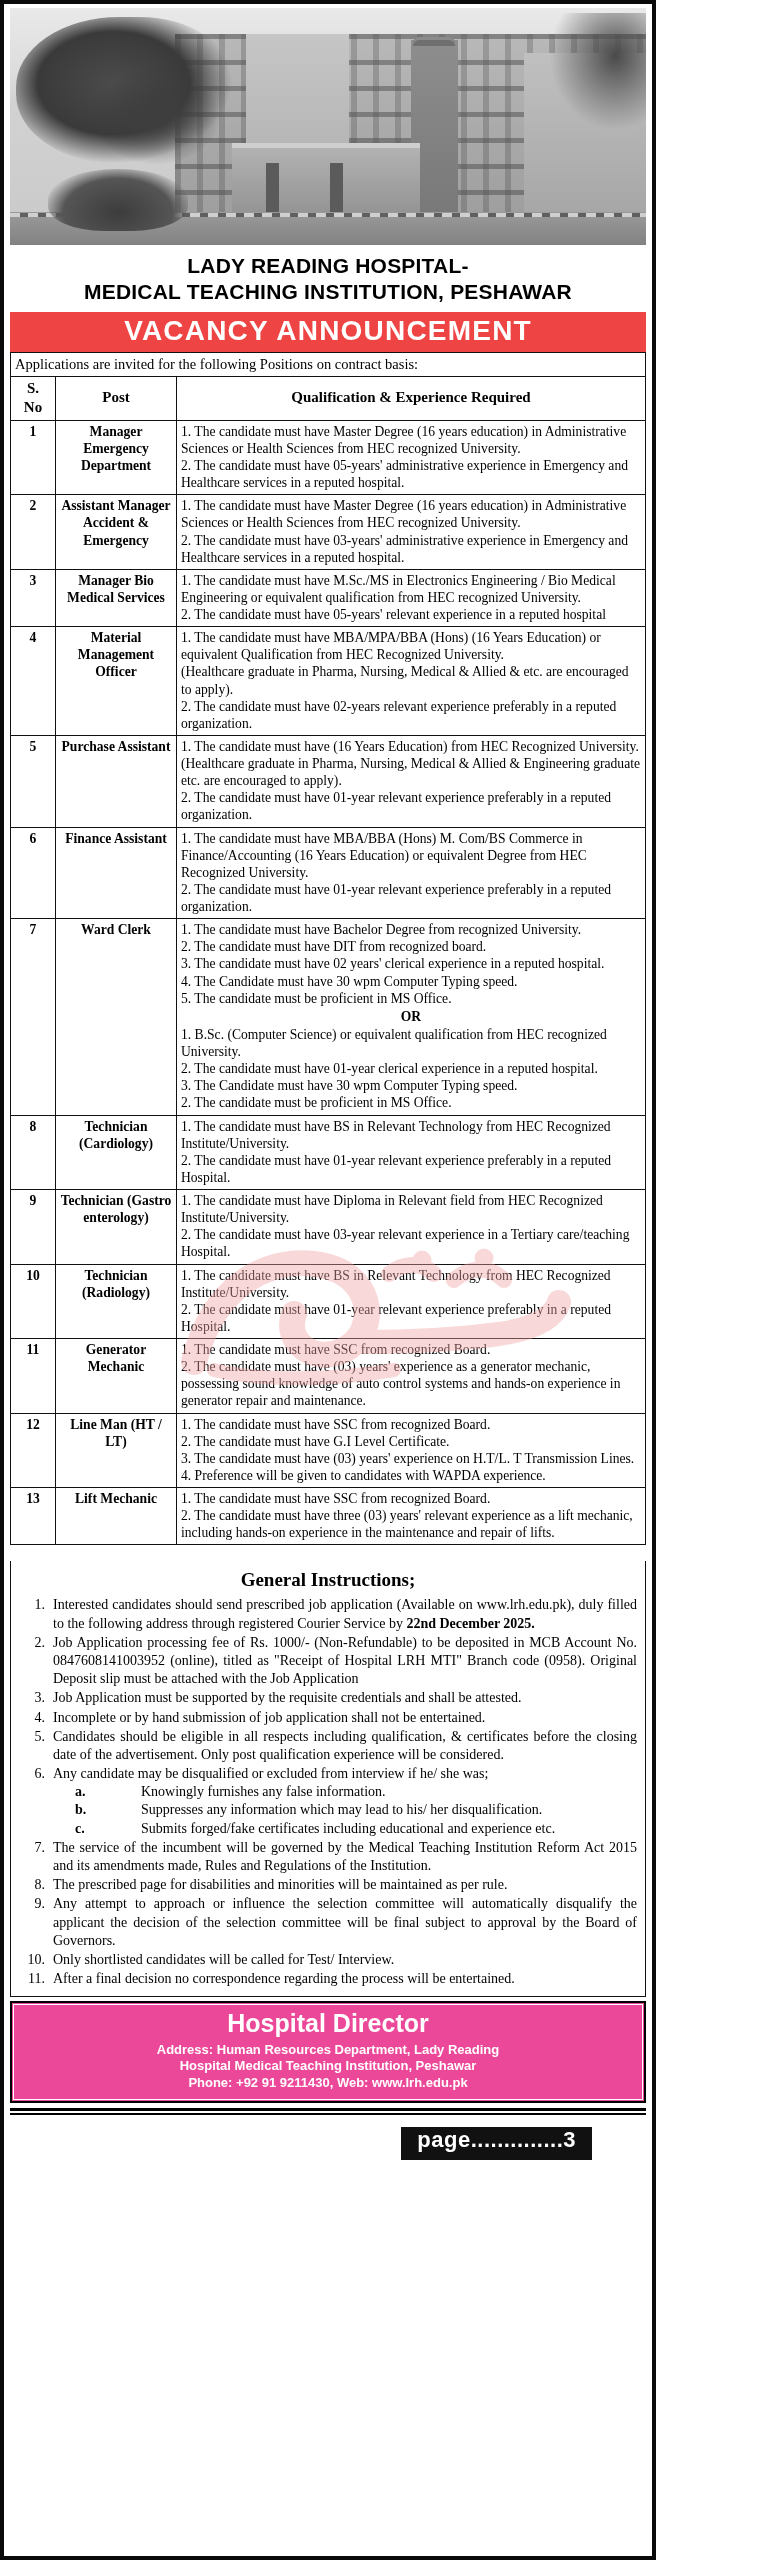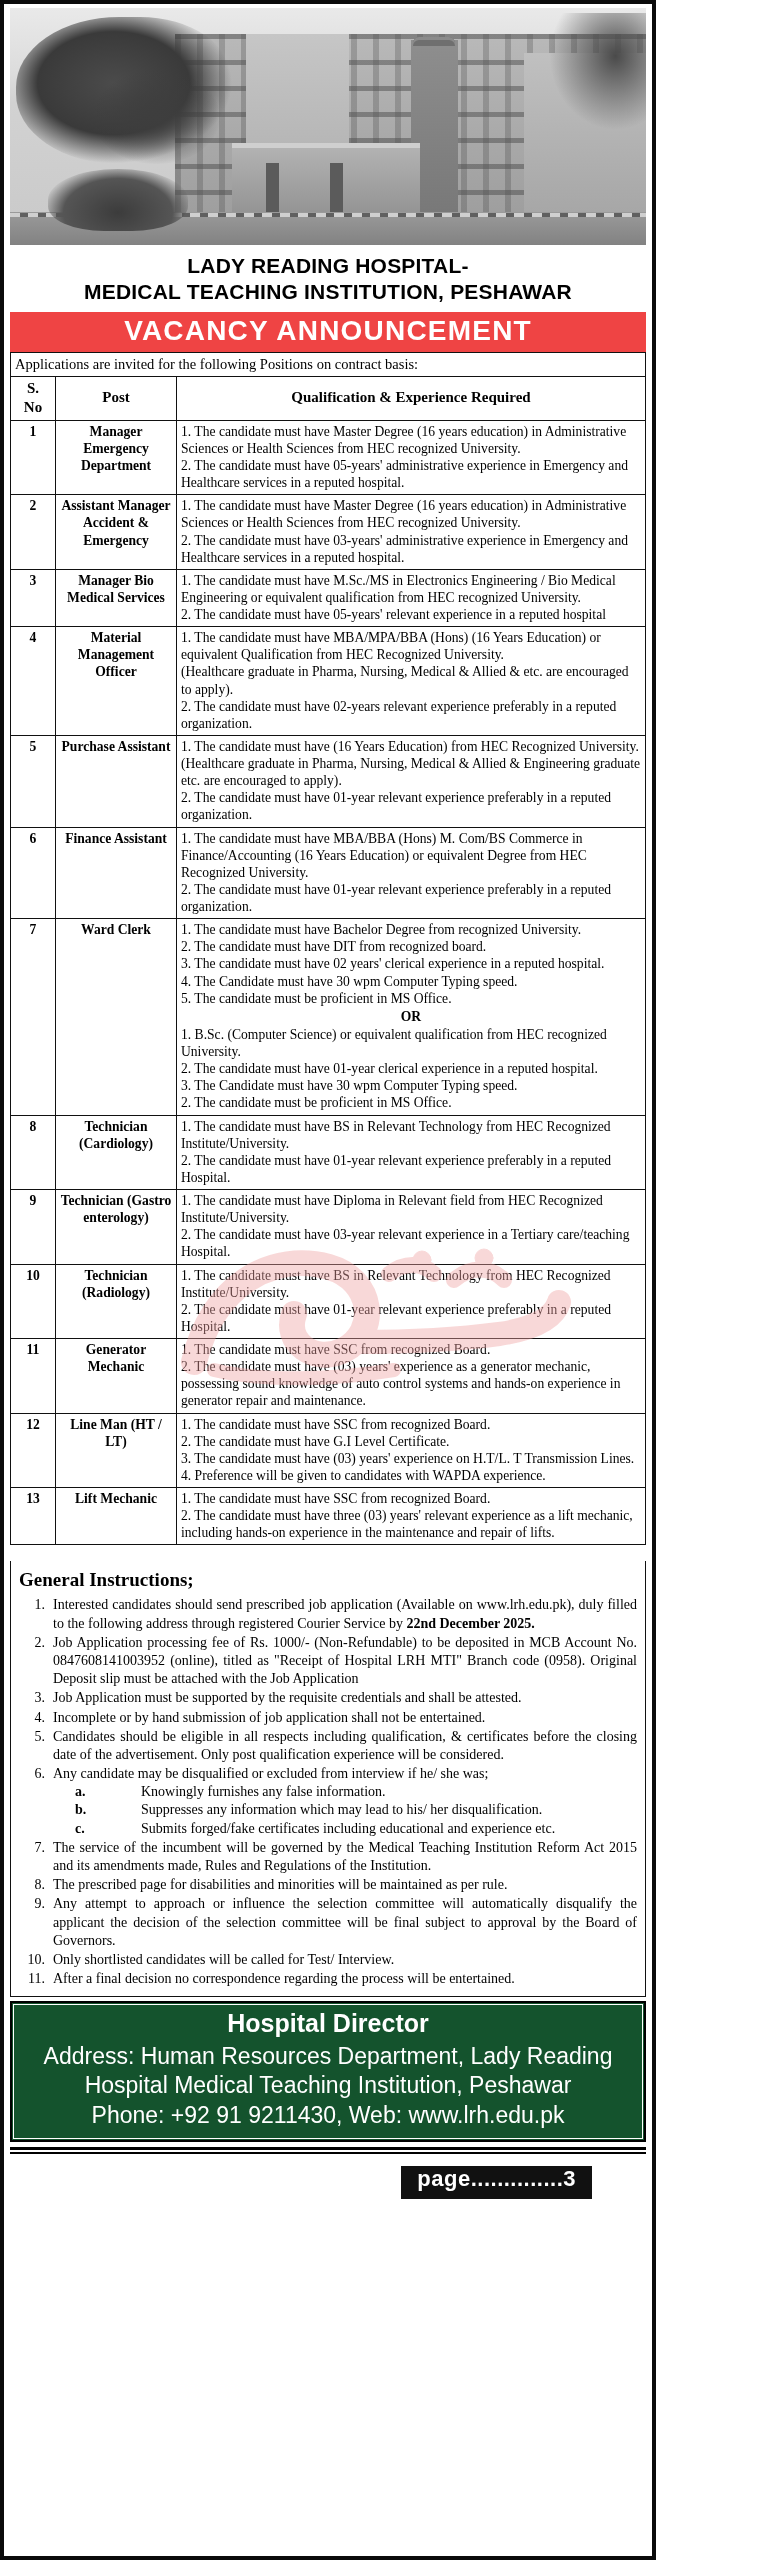--- a/index.html
+++ b/index.html
@@ -206,21 +206,21 @@
   }
 
   
   .gi-box {
     margin: 0 6px;
     border: 1px solid #111;
     border-top: none;
     padding: 5px 8px 7px 8px;
   }
   .gi-title {
-    text-align: left;
+    text-align: center;
     font-weight: 700;
     font-size: 19px;
     padding: 3px 0 5px 0;
   }
   ol.gi {
     margin: 0;
     padding: 0;
     list-style: none;
     font-size: 14px;
     line-height: 1.3;
@@ -244,38 +244,38 @@
     flex: 0 0 34px;
     font-weight: 700;
     padding-left: 22px;
   }
   .sub > li > .stxt { flex: 1 1 auto; padding-left: 32px; }
   .b { font-weight: 700; }
 
   
   .footer-bar {
     margin: 4px 6px 0 6px;
-    background: #14532d;
+    background: #ec4899;
     color: #fff;
     text-align: center;
     font-family: "Liberation Sans", "DejaVu Sans", sans-serif;
     padding: 5px 8px 9px 8px;
     border: 2px solid #000;
     outline: 1px solid #fff;
     outline-offset: -4px;
   }
   .footer-title {
     font-size: 25px;
     font-weight: 700;
     line-height: 1.25;
     padding-bottom: 2px;
   }
   .footer-line {
-    font-size: 23px;
-    font-weight: 400;
+    font-size: 13px;
+    font-weight: 700;
     line-height: 1.3;
   }
   .rule {
     margin: 5px 6px 0 6px;
     border-top: 3px solid #000;
     border-bottom: 2px solid #000;
     height: 2px;
     background: #fff;
   }
   .page-no-row {

